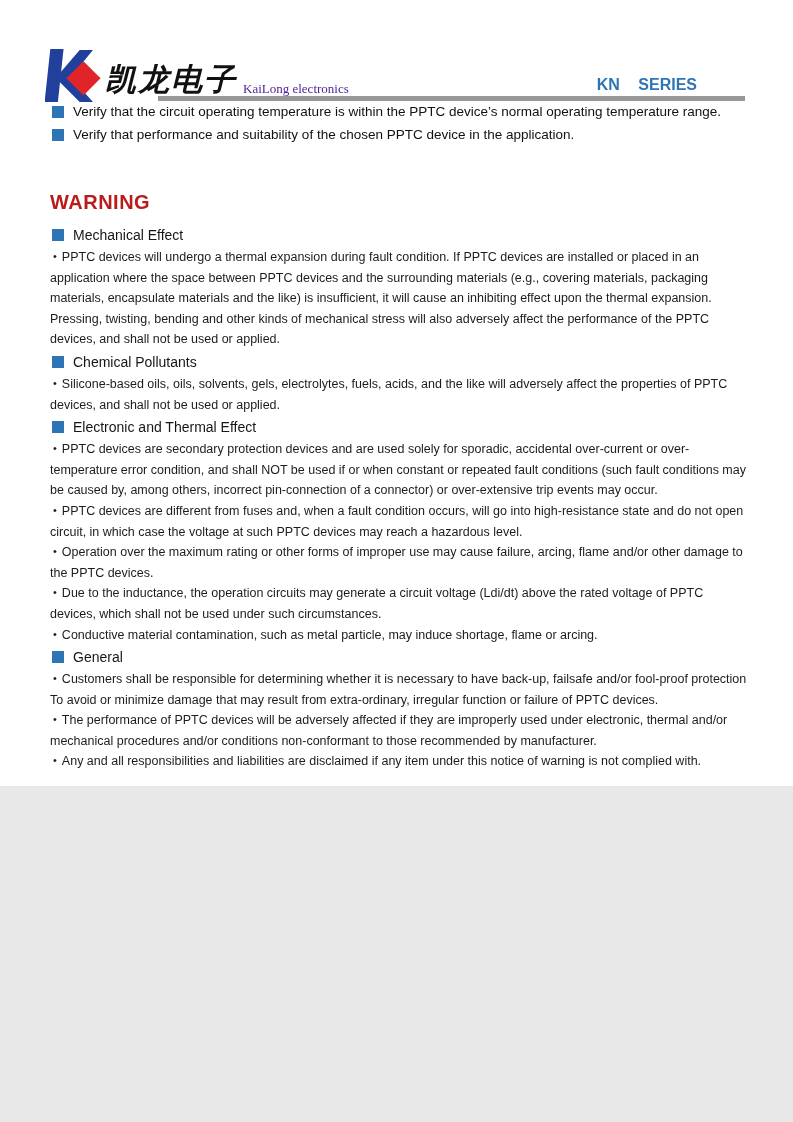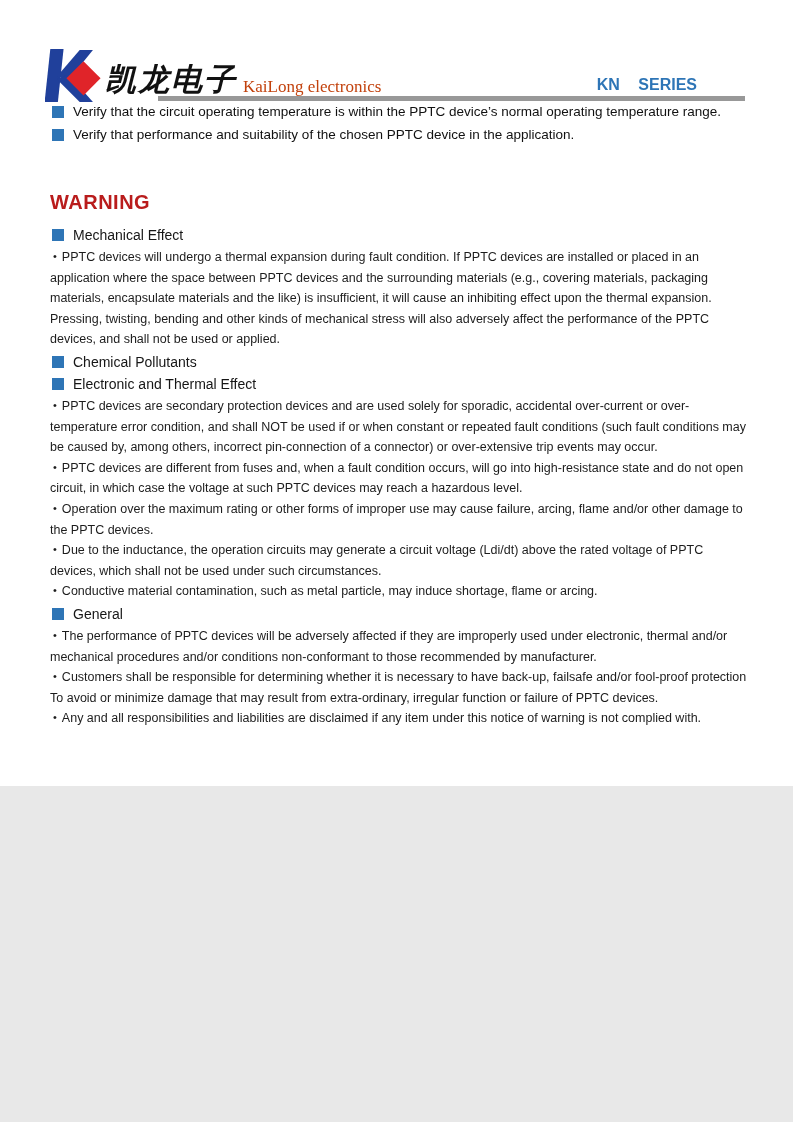--- a/index.html
+++ b/index.html
@@ -19,21 +19,21 @@
   .logo-mark { width:58px; height:55px; flex:0 0 auto; }
   .logo-cn {
     font-family:"DejaVu Serif", serif;
     font-weight:bold; font-style:italic;
     font-size:31px; line-height:1; color:#111;
     margin-left:2px; margin-bottom:8px;
     letter-spacing:2px; white-space:nowrap;
   }
   .logo-en {
     font-family:"Liberation Serif", serif;
-    font-size:17px; color:#c2410c;
+    font-size:13px; color:#4c1d95;
     margin-left:6px; margin-bottom:6px; white-space:nowrap;
   }
   .series {
     position:absolute; top:76px; right:96px;
     font-size:16px; font-weight:bold;
     color:#2e75b6; word-spacing:14px; white-space:nowrap;
   }
   .header-rule {
     position:absolute; top:96px; left:158px; right:48px;
     height:5px; background:#989898;
@@ -109,37 +109,38 @@
     <div class="sec-head">
       <span class="sq"></span>
       <span class="txt">Mechanical Effect</span>
     </div>
     <p class="para">PPTC devices will undergo a thermal expansion during fault condition. If PPTC devices are installed or placed in an application where the space between PPTC devices and the surrounding materials (e.g., covering materials, packaging materials, encapsulate materials and the like) is insufficient, it will cause an inhibiting effect upon the thermal expansion. Pressing, twisting, bending and other kinds of mechanical stress will also adversely affect the performance of the PPTC devices, and shall not be used or applied.</p>
 
     <div class="sec-head">
       <span class="sq"></span>
       <span class="txt">Chemical Pollutants</span>
     </div>
+    <p class="para">Silicone-based oils, oils, solvents, gels, electrolytes, fuels, acids, and the like will adversely affect the properties of PPTC devices, and shall not be used or applied.</p>
 
     <div class="sec-head">
       <span class="sq"></span>
       <span class="txt">Electronic and Thermal Effect</span>
     </div>
     <p class="para">PPTC devices are secondary protection devices and are used solely for sporadic, accidental over-current or over-temperature error condition, and shall NOT be used if or when constant or repeated fault conditions (such fault conditions may be caused by, among others, incorrect pin-connection of a connector) or over-extensive trip events may occur.</p>
     <p class="para">PPTC devices are different from fuses and, when a fault condition occurs, will go into high-resistance state and do not open circuit, in which case the voltage at such PPTC devices may reach a hazardous level.</p>
     <p class="para">Operation over the maximum rating or other forms of improper use may cause failure, arcing, flame and/or other damage to the PPTC devices.</p>
     <p class="para">Due to the inductance, the operation circuits may generate a circuit voltage (Ldi/dt) above the rated voltage of PPTC devices, which shall not be used under such circumstances.</p>
     <p class="para">Conductive material contamination, such as metal particle, may induce shortage, flame or arcing.</p>
 
     <div class="sec-head">
       <span class="sq"></span>
       <span class="txt">General</span>
     </div>
+    <p class="para">Customers shall be responsible for determining whether it is necessary to have back-up, failsafe and/or fool-proof protection To avoid or minimize damage that may result from extra-ordinary, irregular function or failure of PPTC devices.</p>
     <p class="para">The performance of PPTC devices will be adversely affected if they are improperly used under electronic, thermal and/or mechanical procedures and/or conditions non-conformant to those recommended by manufacturer.</p>
-    <p class="para">Customers shall be responsible for determining whether it is necessary to have back-up, failsafe and/or fool-proof protection To avoid or minimize damage that may result from extra-ordinary, irregular function or failure of PPTC devices.</p>
     <p class="para">Any and all responsibilities and liabilities are disclaimed if any item under this notice of warning is not complied with.</p>
 
   </div>
 
   <div class="footer">
     <span class="rev">Revision：</span>
     <a class="url" href="#">http://www.cattle-ptc.com</a>
   </div>
 
 </div>

